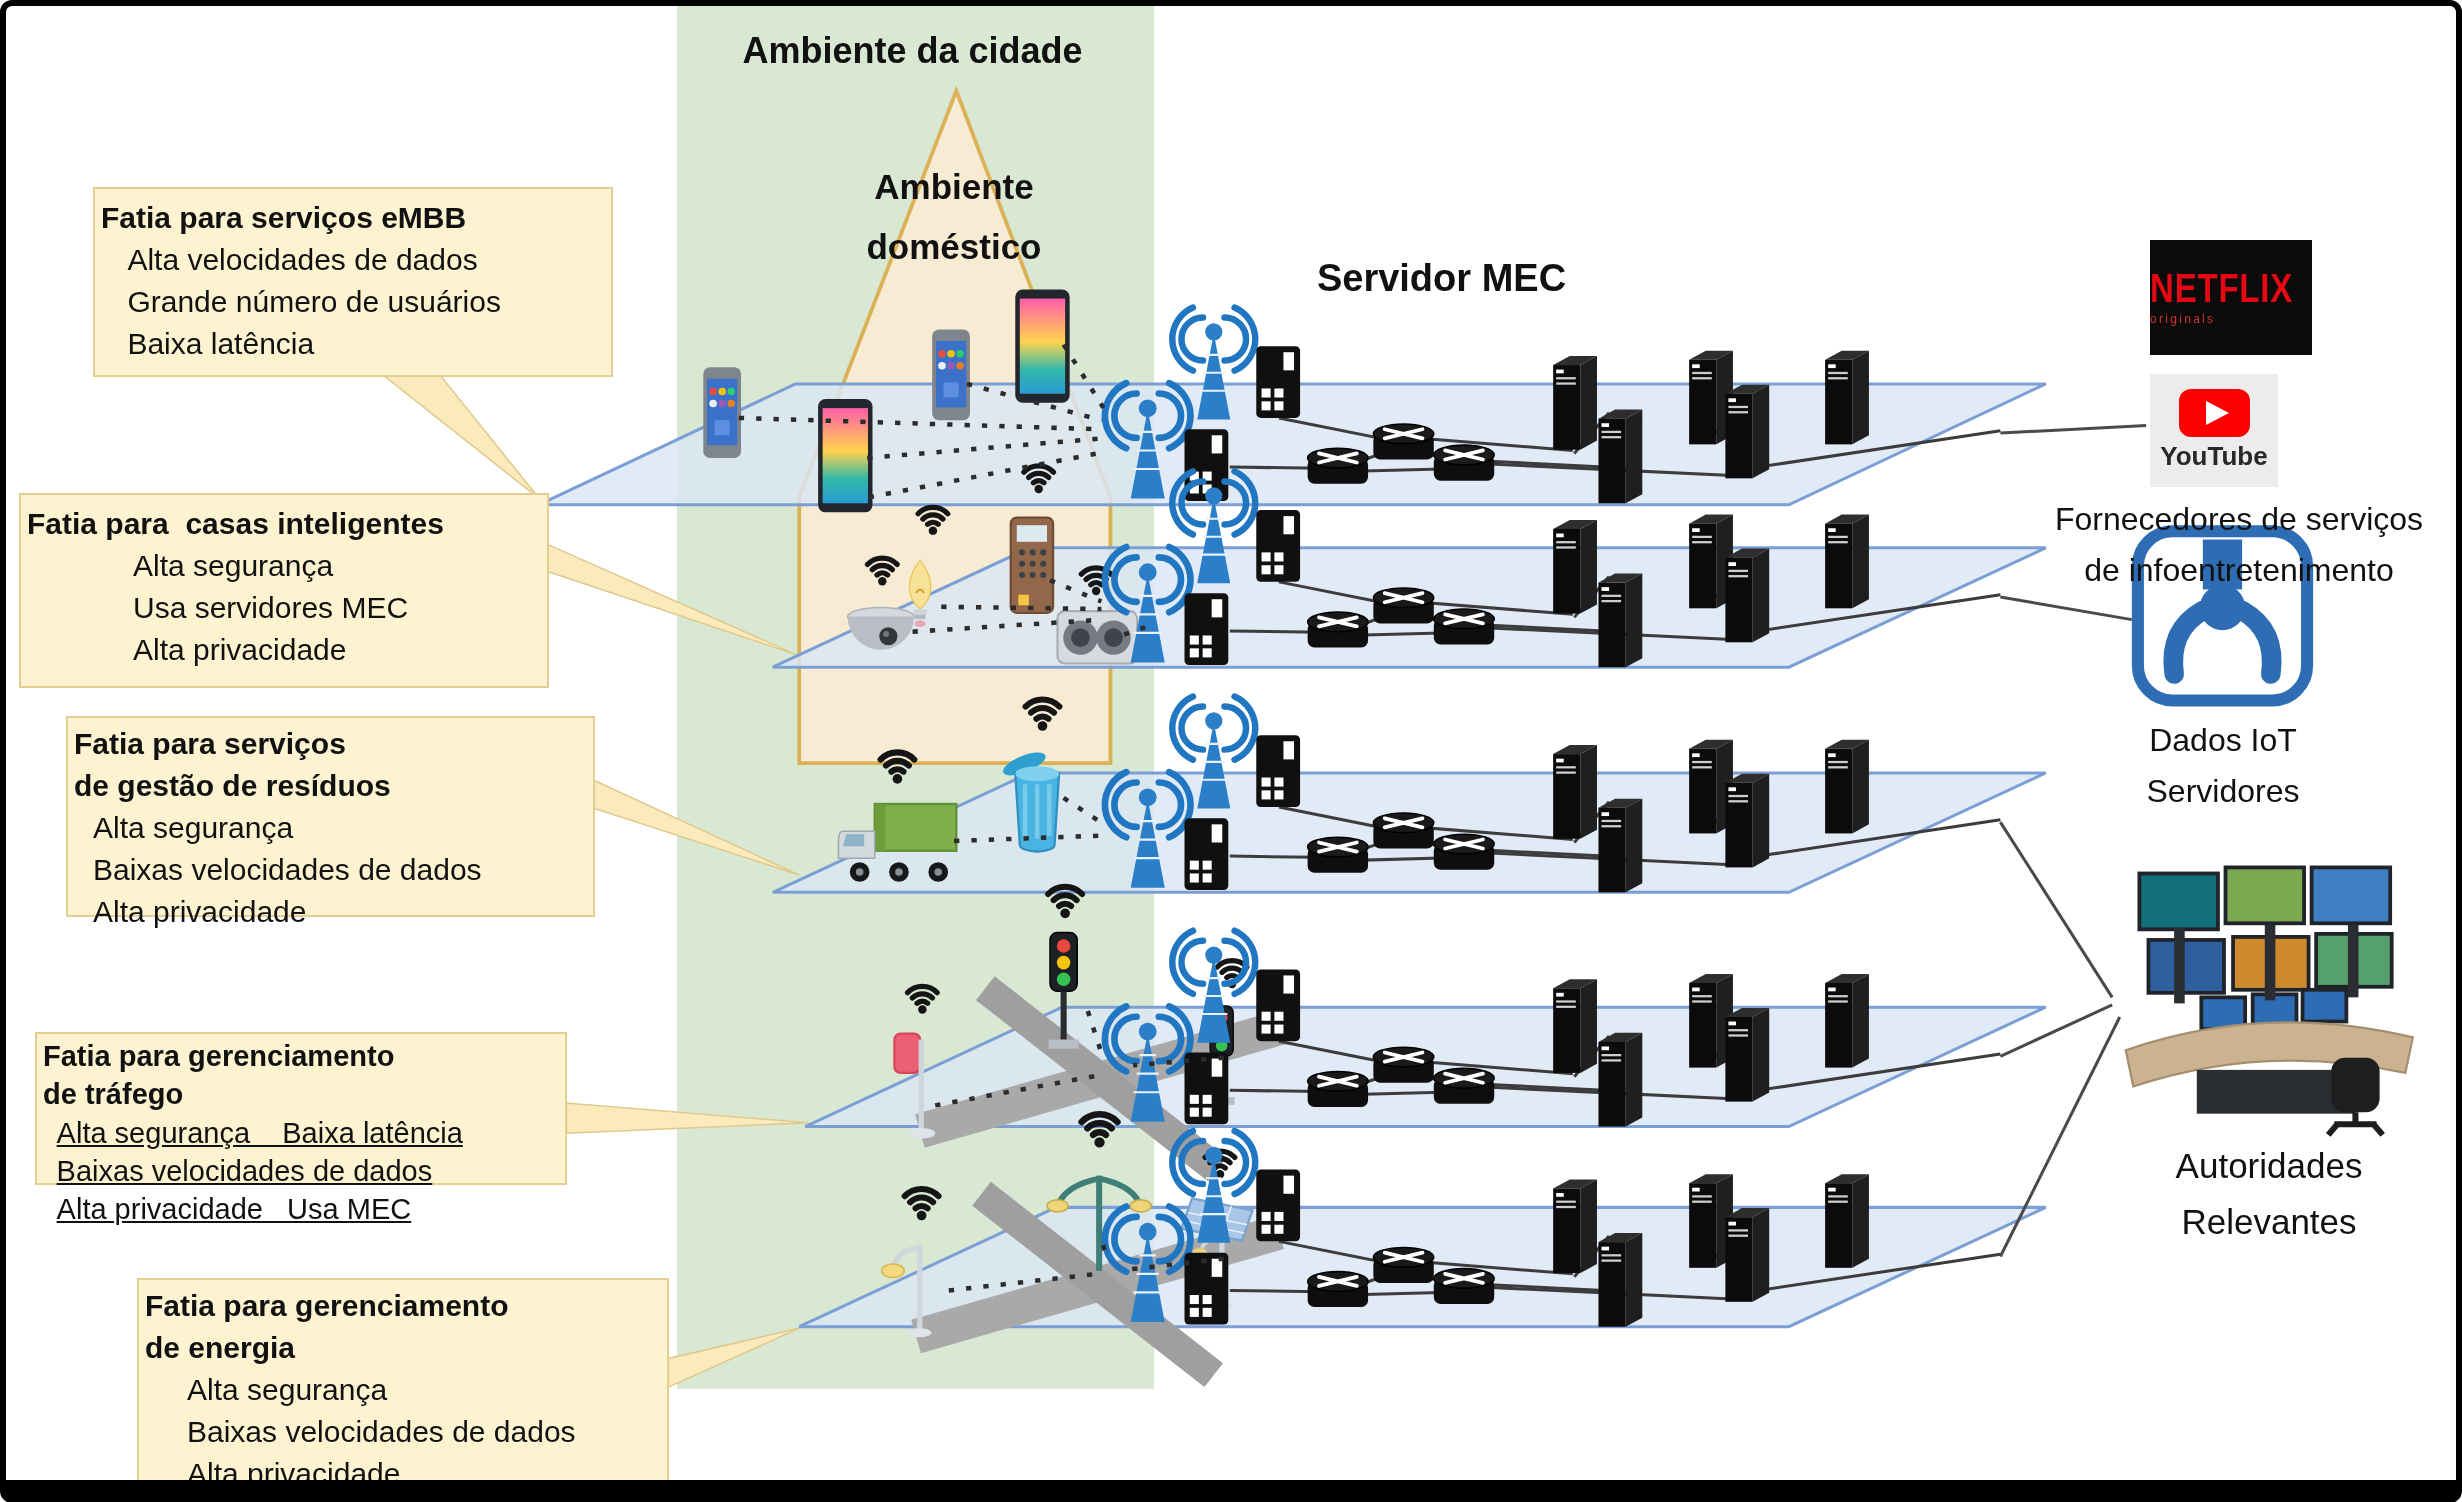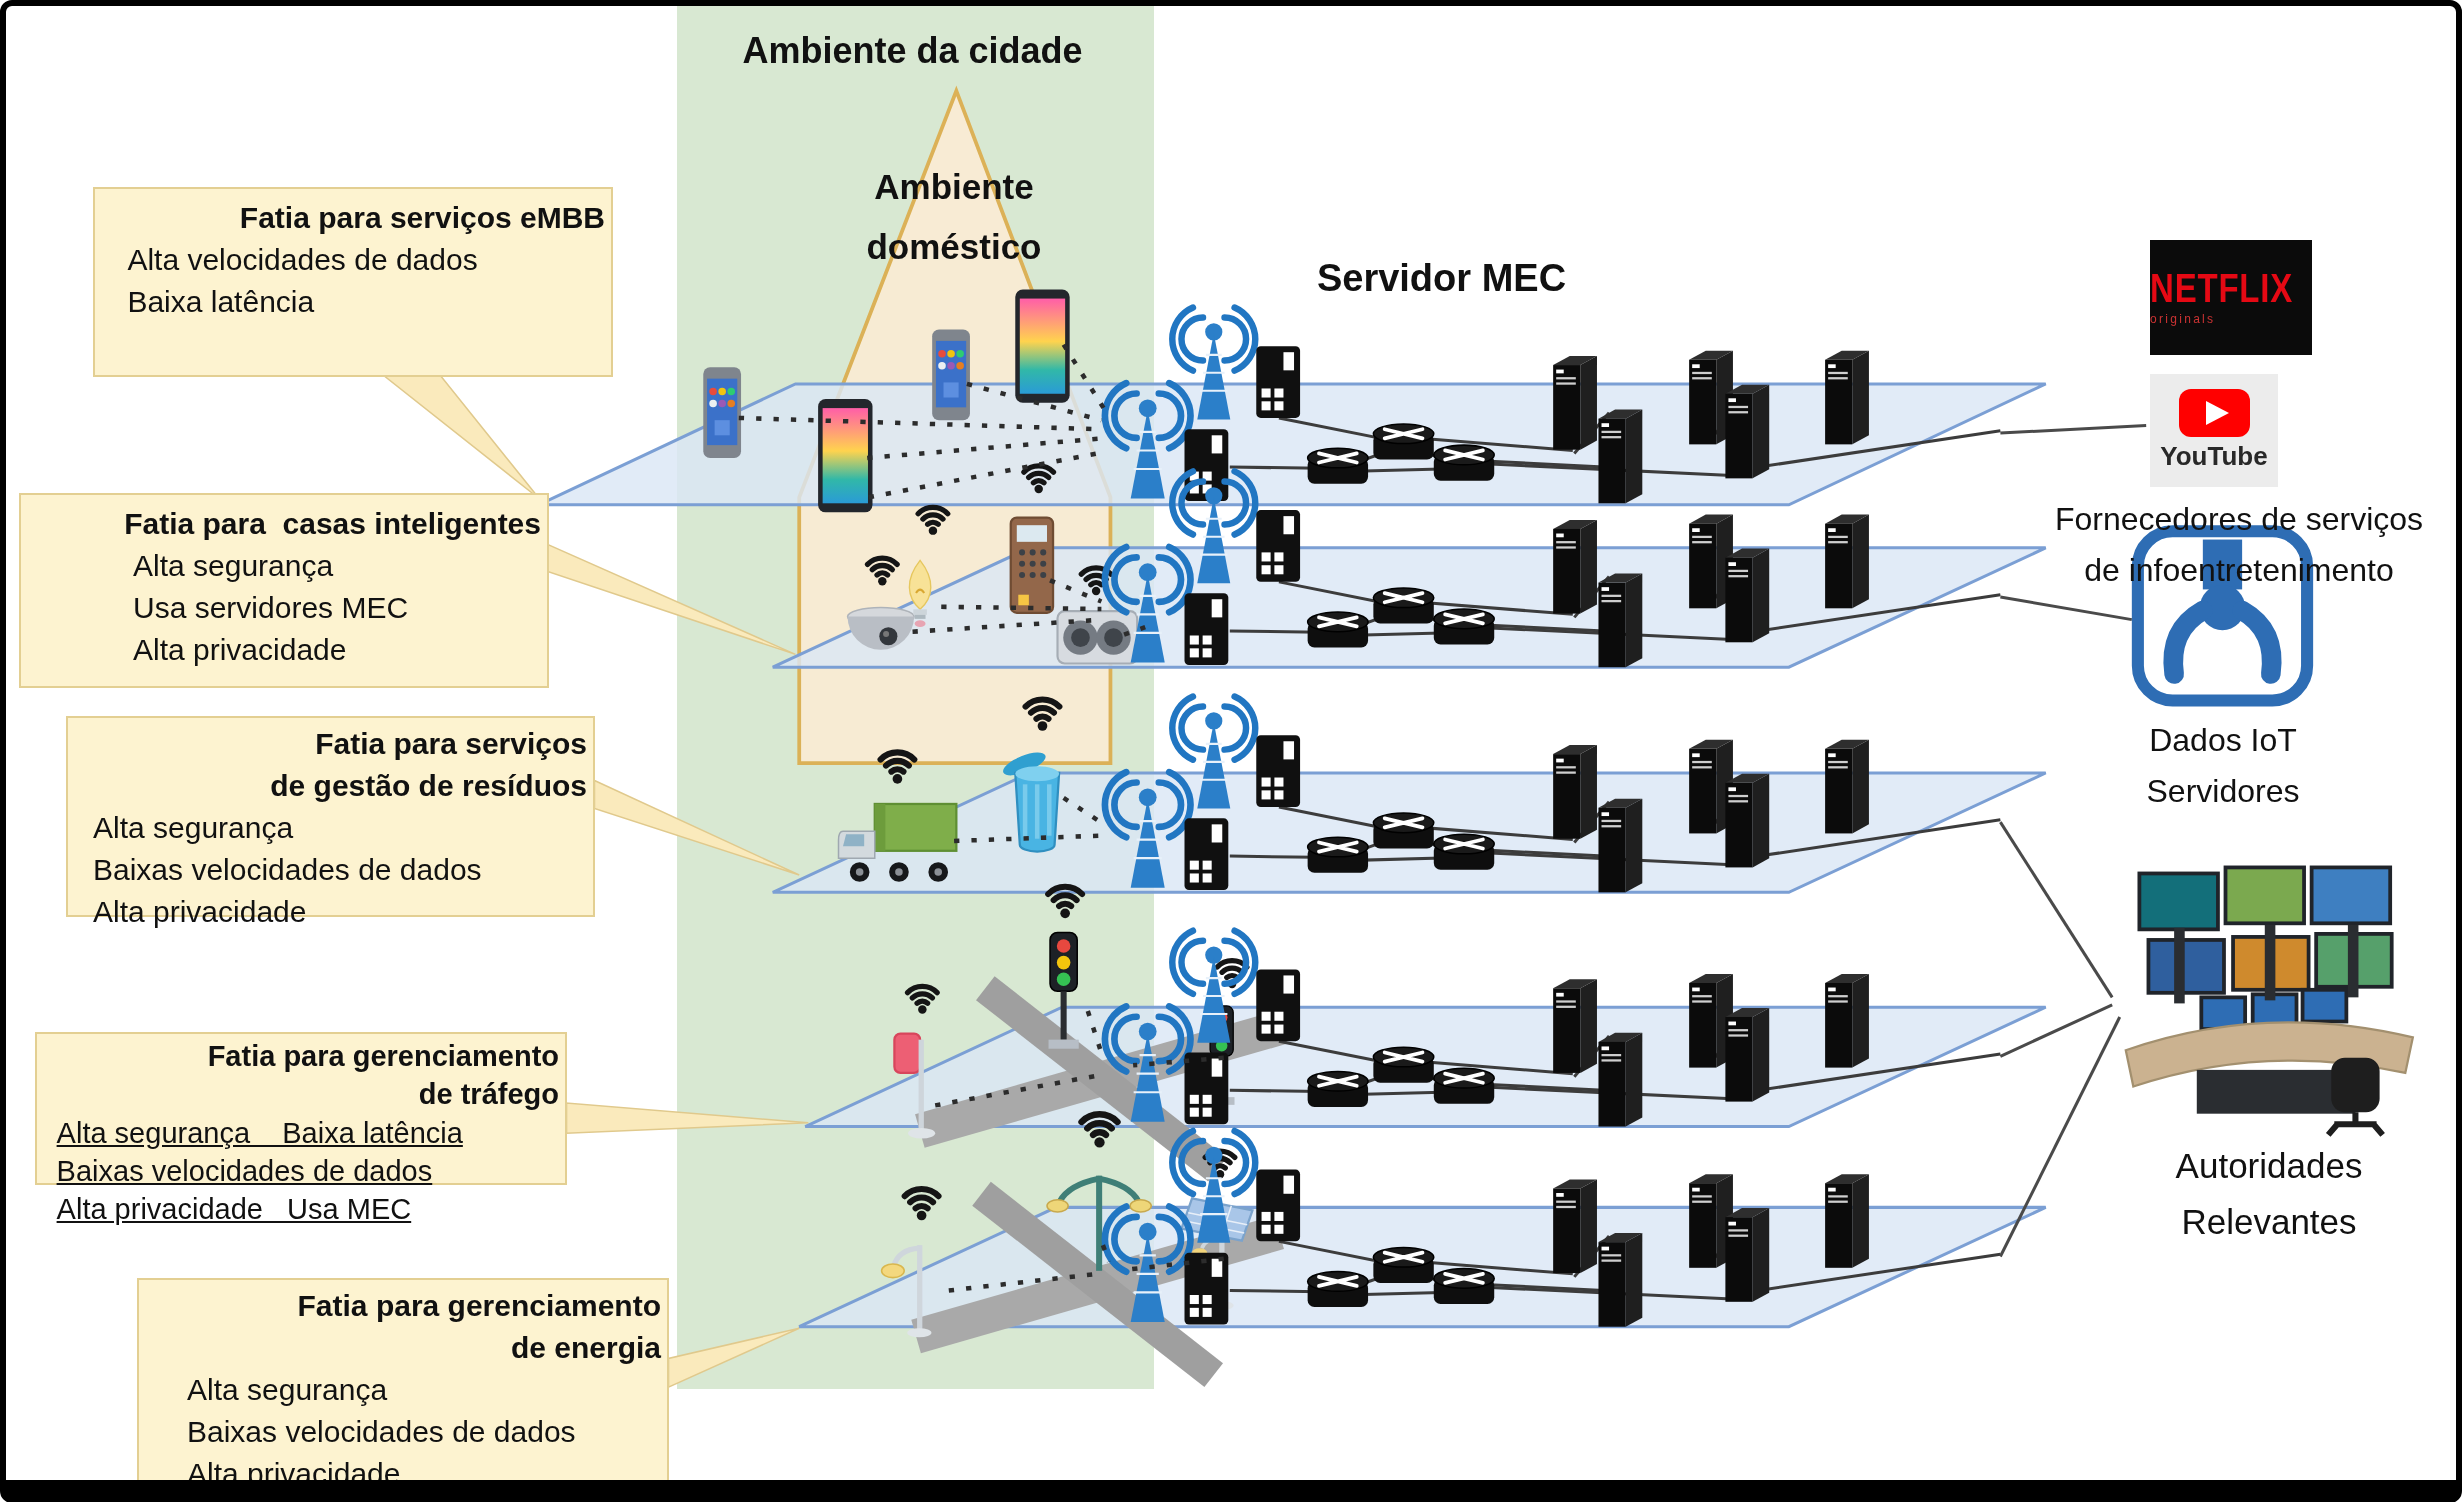--- a/index.html
+++ b/index.html
@@ -7,21 +7,21 @@
           border:6.8px solid #000;border-bottom-width:23px;border-radius:12px;overflow:hidden;}
   .abs{position:absolute;}
   .band{left:671px;top:0;width:477px;height:1383px;background:#d8e8d2;z-index:1;}
   svg.scene{left:0;top:0;z-index:2;}
   .lbl{z-index:4;font-weight:bold;text-align:center;line-height:1.55;}
   .lbl.city{left:680px;top:16.6px;width:453px;font-size:36px;}
   .lbl.home{left:778px;top:151px;width:340px;font-size:35px;line-height:1.7;}
   .lbl.mec{left:1224px;top:243px;width:423px;font-size:38px;}
   .callout{z-index:3;background:#fdf3d0;border:2.3px solid #e3cf92;box-sizing:border-box;
            font-size:30px;line-height:1.4;padding:7.6px 6px;}
-  .callout .c-title{font-weight:bold;text-align:right;white-space:pre-wrap;}
+  .callout .c-title{font-weight:bold;text-align:left;white-space:pre-wrap;}
   .callout .c-line{white-space:pre-wrap;}
   .cap{z-index:4;text-align:center;font-size:32px;line-height:1.6;}
   .netflix-card{z-index:4;left:2144px;top:234px;width:162px;height:115px;background:#0b0b0b;
                 display:flex;flex-direction:column;align-items:flex-start;justify-content:center;}
   .netflix-word{color:#e50914;font-weight:bold;font-size:33px;letter-spacing:0.8px;transform:scaleY(1.25);}
   .netflix-sub{color:#c33;font-size:12px;letter-spacing:2.3px;margin-top:4.5px;}
   .youtube-card{z-index:4;left:2144px;top:368px;width:128px;height:113px;background:#ececec;
                 display:flex;flex-direction:column;align-items:center;justify-content:center;}
   .yt-btn{width:71px;height:48px;background:#ff0000;border-radius:12px;position:relative;}
   .yt-btn:after{content:"";position:absolute;left:27px;top:12px;border-left:23px solid #fff;
@@ -371,20 +371,21 @@
   <div class="abs lbl city">Ambiente da cidade</div>
   <div class="abs lbl home">
     <div>Ambiente</div>
     <div>doméstico</div>
   </div>
   <div class="abs lbl mec">Servidor MEC</div>
 
   <div class="abs callout b1" style="left:87px;top:181px;width:520px;height:190px;">
     <div class="c-title">Fatia para serviços eMBB</div>
     <div class="c-line">Alta velocidades de dados</div>
+    <div class="c-line">Grande número de usuários</div>
     <div class="c-line">Baixa latência</div>
   </div>
 
   <div class="abs callout b2" style="left:13px;top:487px;width:530px;height:195px;">
     <div class="c-title">Fatia para  casas inteligentes</div>
     <div class="c-line">Alta segurança</div>
     <div class="c-line">Usa servidores MEC</div>
     <div class="c-line">Alta privacidade</div>
   </div>
 

